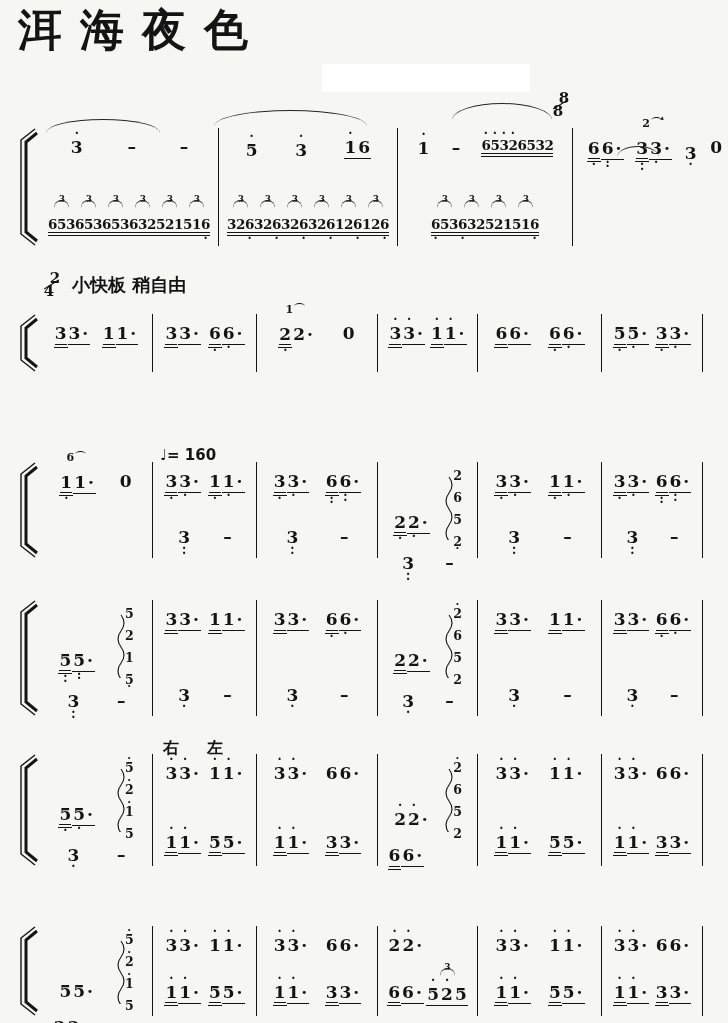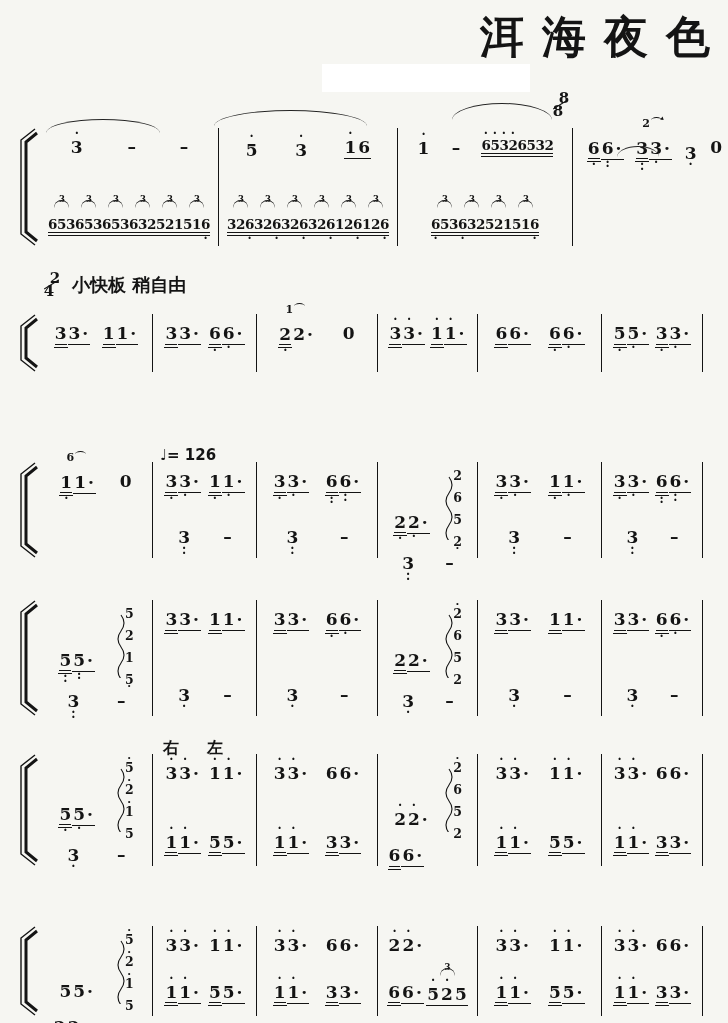--- a/index.html
+++ b/index.html
@@ -1,18 +1,18 @@
 <!DOCTYPE html>
 <html><head>
 <meta charset="utf-8">
 <style>
   html,body{margin:0;padding:0;background:#e9e9e6;}
   .page{position:relative;width:728px;height:1023px;background:#f6f6f2;overflow:hidden;
         font-family:"DejaVu Serif","Liberation Serif",serif;color:#141414;}
-  .title{position:absolute;top:8px;left:0;width:100%;text-align:right;
+  .title{position:absolute;top:1px;left:0;width:100%;text-align:left;
          font-size:44px;font-weight:bold;letter-spacing:18px;text-indent:18px;
          font-family:"DejaVu Serif","Liberation Serif",serif;}
   .blankbox{position:absolute;left:322px;top:64px;width:208px;height:28px;background:#ffffff;}
   .watermark{position:absolute;left:336px;top:534px;font-size:15px;letter-spacing:2px;
              color:#dadad4;font-family:"DejaVu Sans","Liberation Sans",sans-serif;}
   .heading2{position:absolute;left:42px;top:272px;font-size:18px;font-weight:bold;display:flex;align-items:center;gap:10px;}
   .metronome{position:absolute;left:160px;top:446px;font-size:15px;font-weight:bold;
              font-family:"DejaVu Sans","Liberation Sans",sans-serif;}
   .hands{position:absolute;left:163px;top:738px;font-size:16px;font-weight:bold;letter-spacing:28px;}
   .tsig88{position:absolute;left:551px;top:88px;}
@@ -66,21 +66,21 @@
       <b class="t">8</b>
       <b class="b">8</b>
     </div>
   <div class="heading2">
     <span class="frac2 frac">
         <b class="t">2</b>
         <b class="b">4</b>
       </span>
     <span>小快板  稍自由</span>
   </div>
-  <div class="metronome">♩= 126</div>
+  <div class="metronome">♩= 160</div>
   <div class="hands">右左</div>
 <div class="sys s1" style="left: 14px; top: 128px; width: 700px; height: 118px;">
       <div class="bracket"><svg width="26" height="118">
           <path d="M21 1 L7 12 L7 106 L21 117" fill="none" stroke="#141414" stroke-width="1.4"></path>
           <path d="M23 5 L12 14 L12 104 L23 113" fill="none" stroke="#141414" stroke-width="3"></path>
         </svg></div>
       <div class="mwrap">
         <div class="meas" style="flex: 0 0 167px;">
           <div class="mrow upper">
             <span class="cell">

